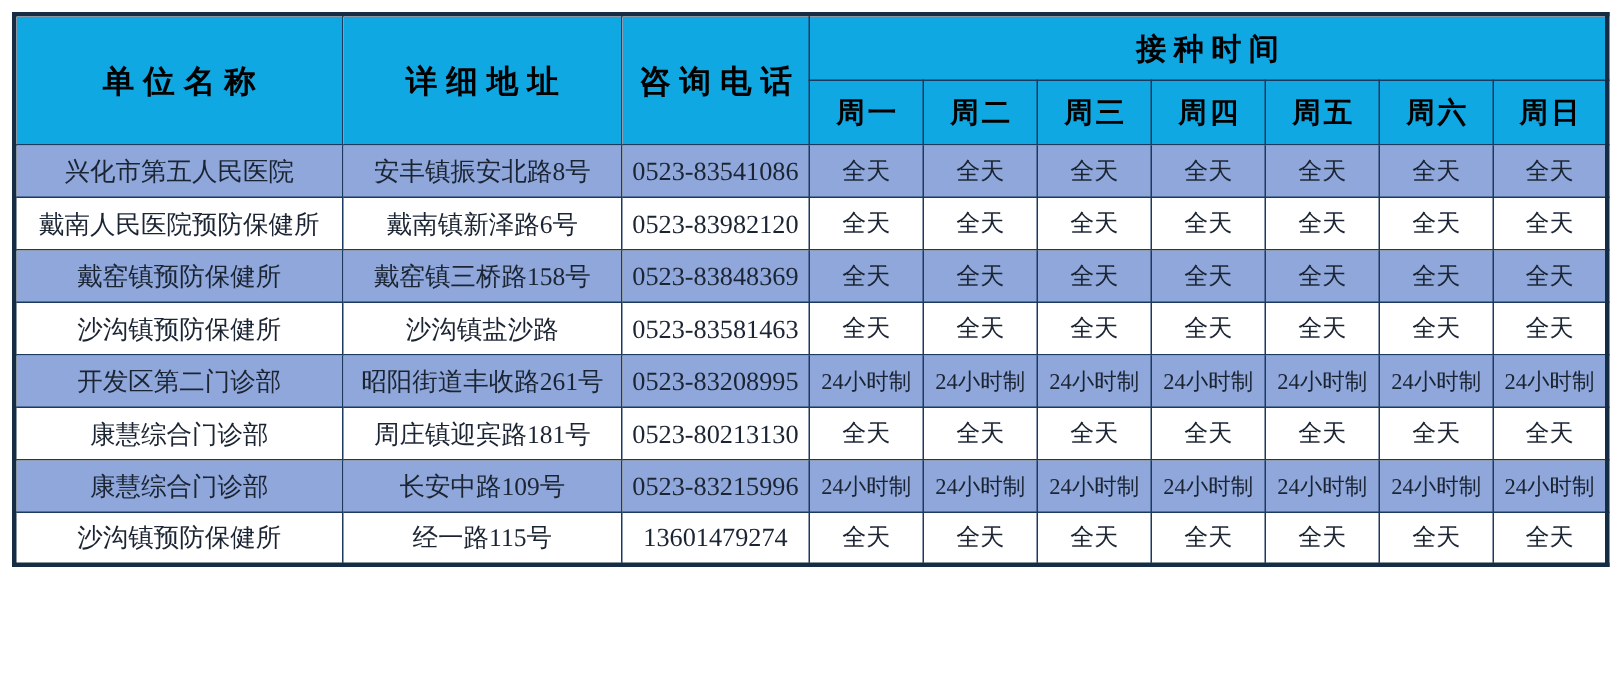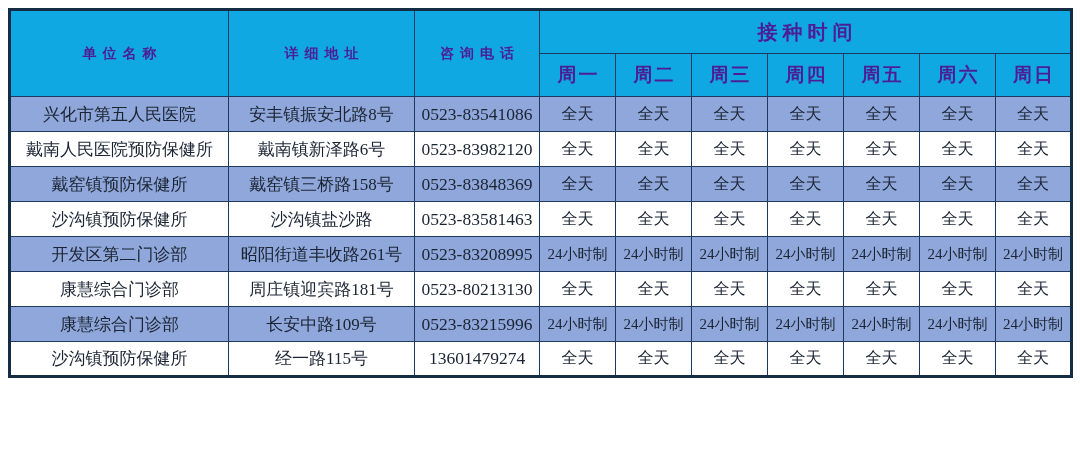--- a/index.html
+++ b/index.html
@@ -27,26 +27,26 @@
     vertical-align: middle;
     padding: 0;
     overflow: hidden;
     white-space: nowrap;
   }
   table {
     border: 3px solid #152c45;
   }
   thead th {
     background: #10a8e2;
-    color: #4c1d95;
+    color: #000000;
     font-weight: bold;
     font-family: Liberation Serif, serif;
   }
   th.main-header {
-    font-size: 14px;
+    font-size: 21px;
     letter-spacing: 6px;
     text-indent: 6px; 
   }
   tr.time-row { height: 44px; }
   tr.day-row  { height: 43px; }
   th.time-header {
     font-size: 20px;
     letter-spacing: 5px;
     text-indent: 5px;
   }

